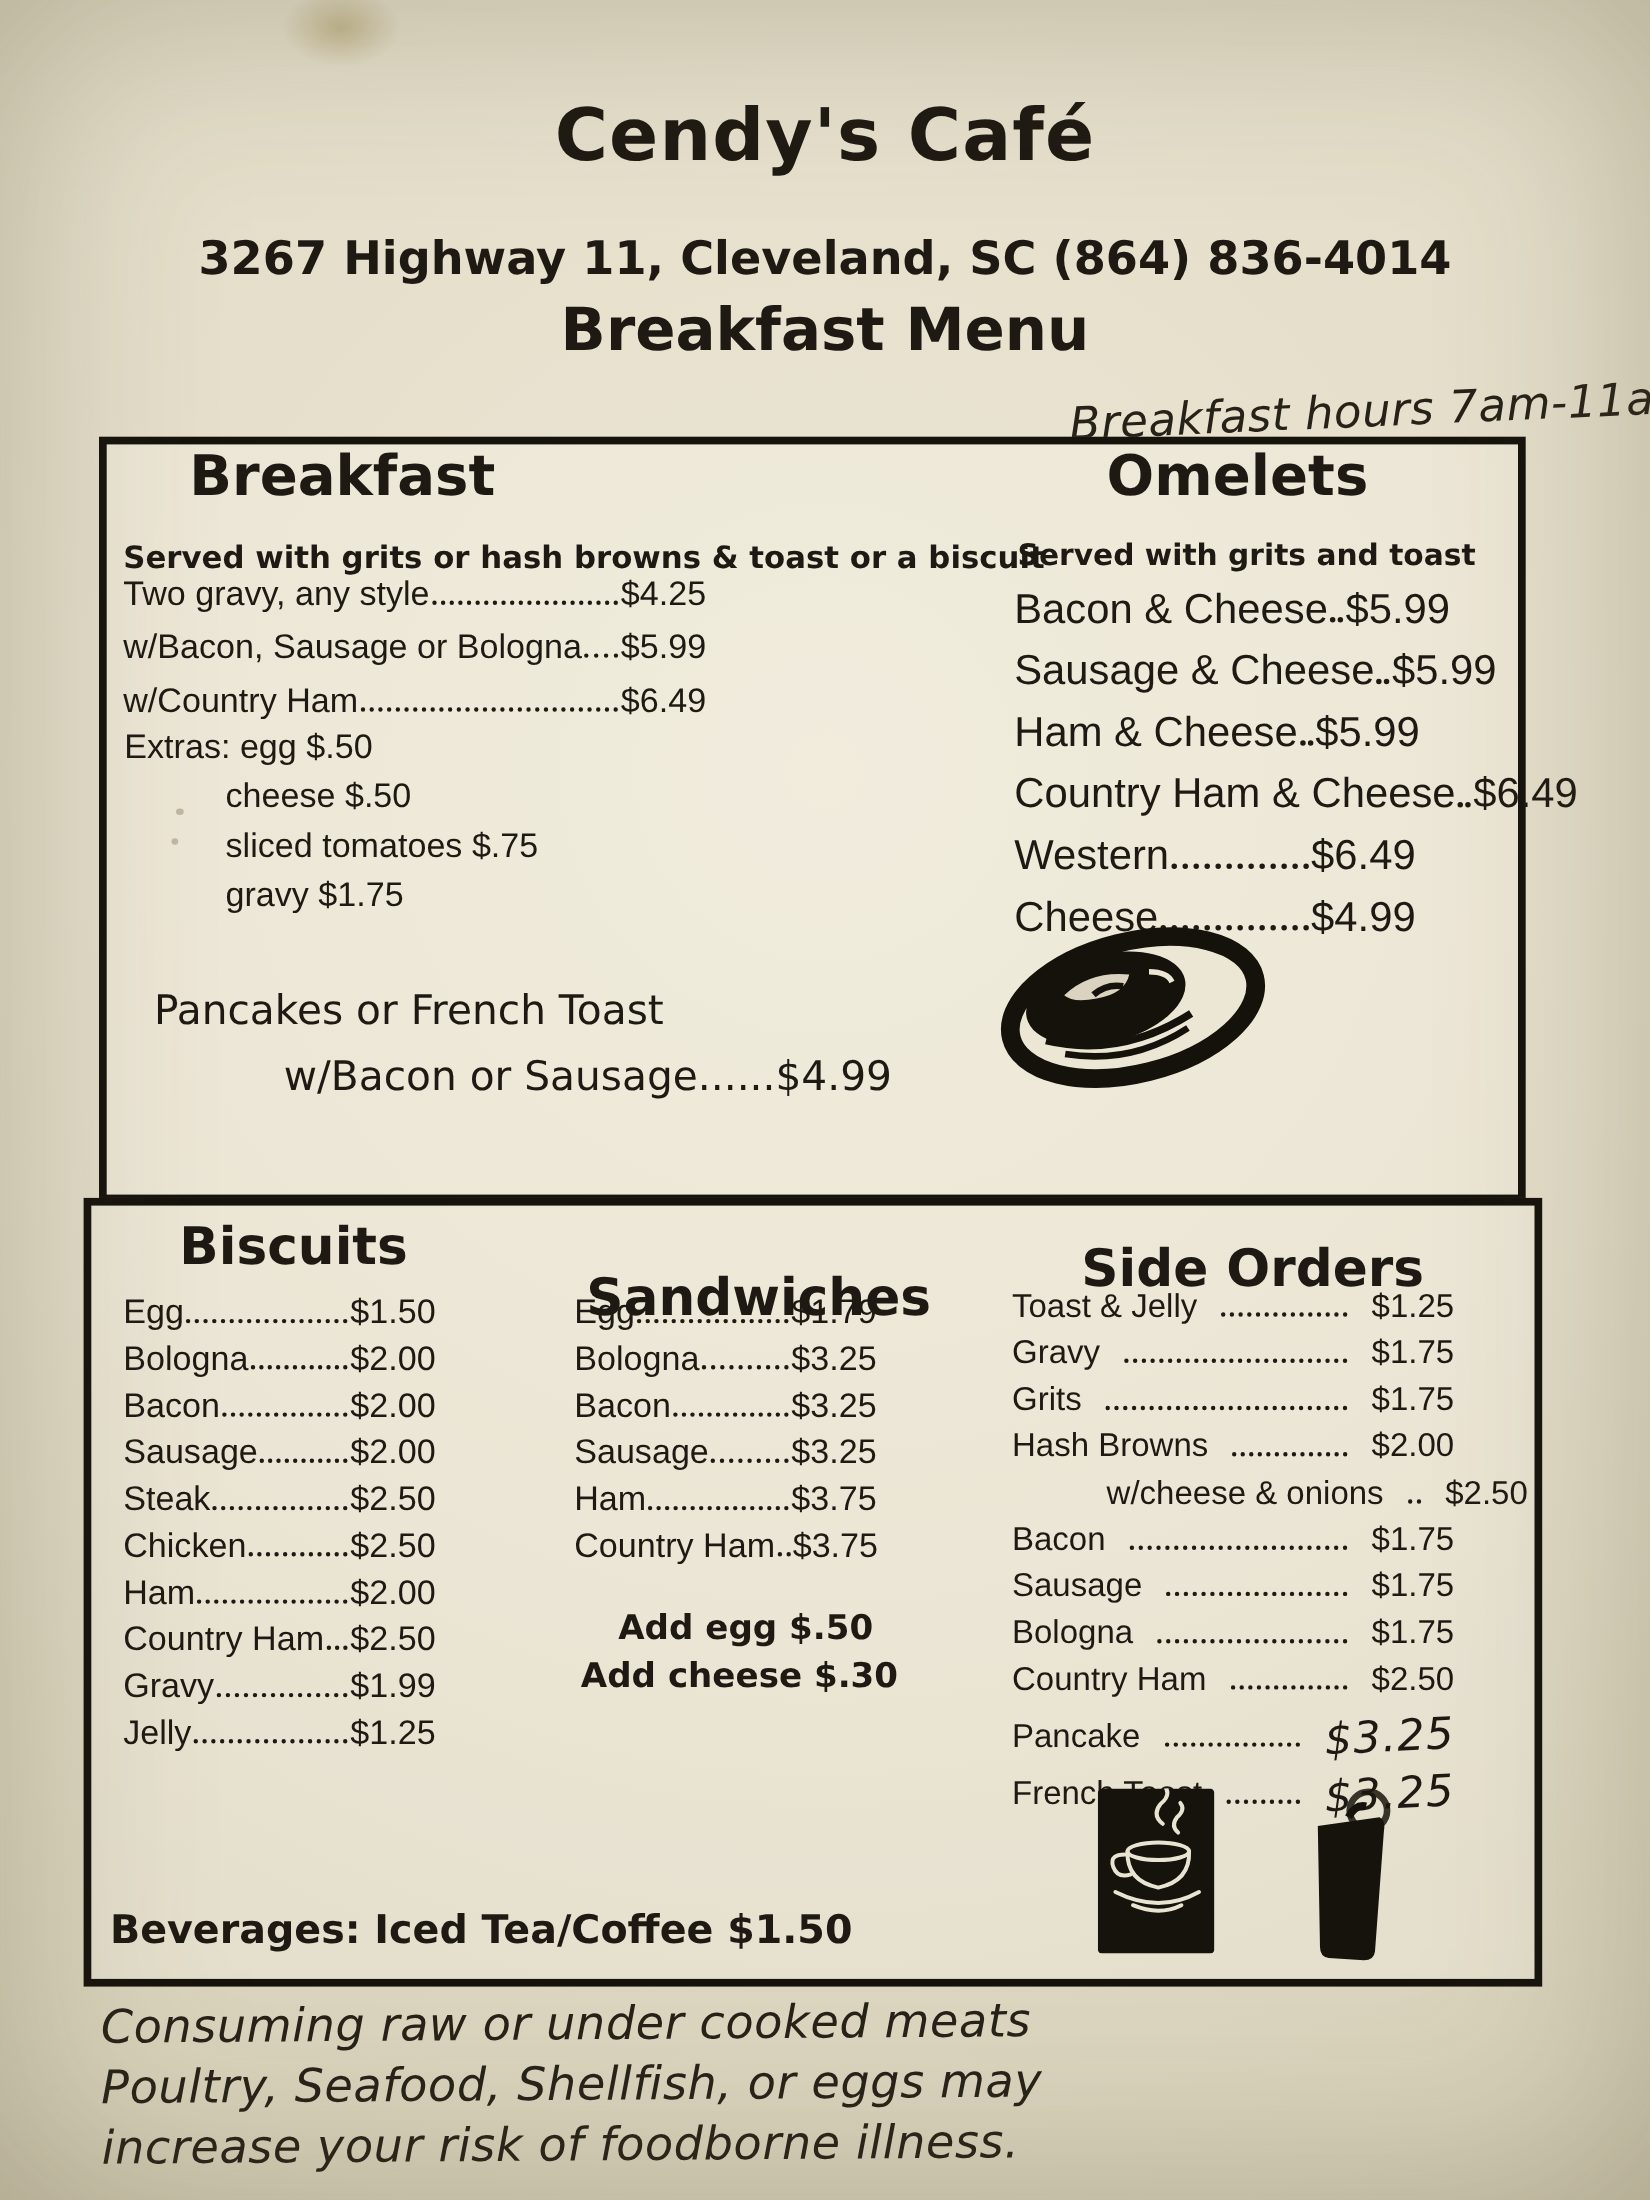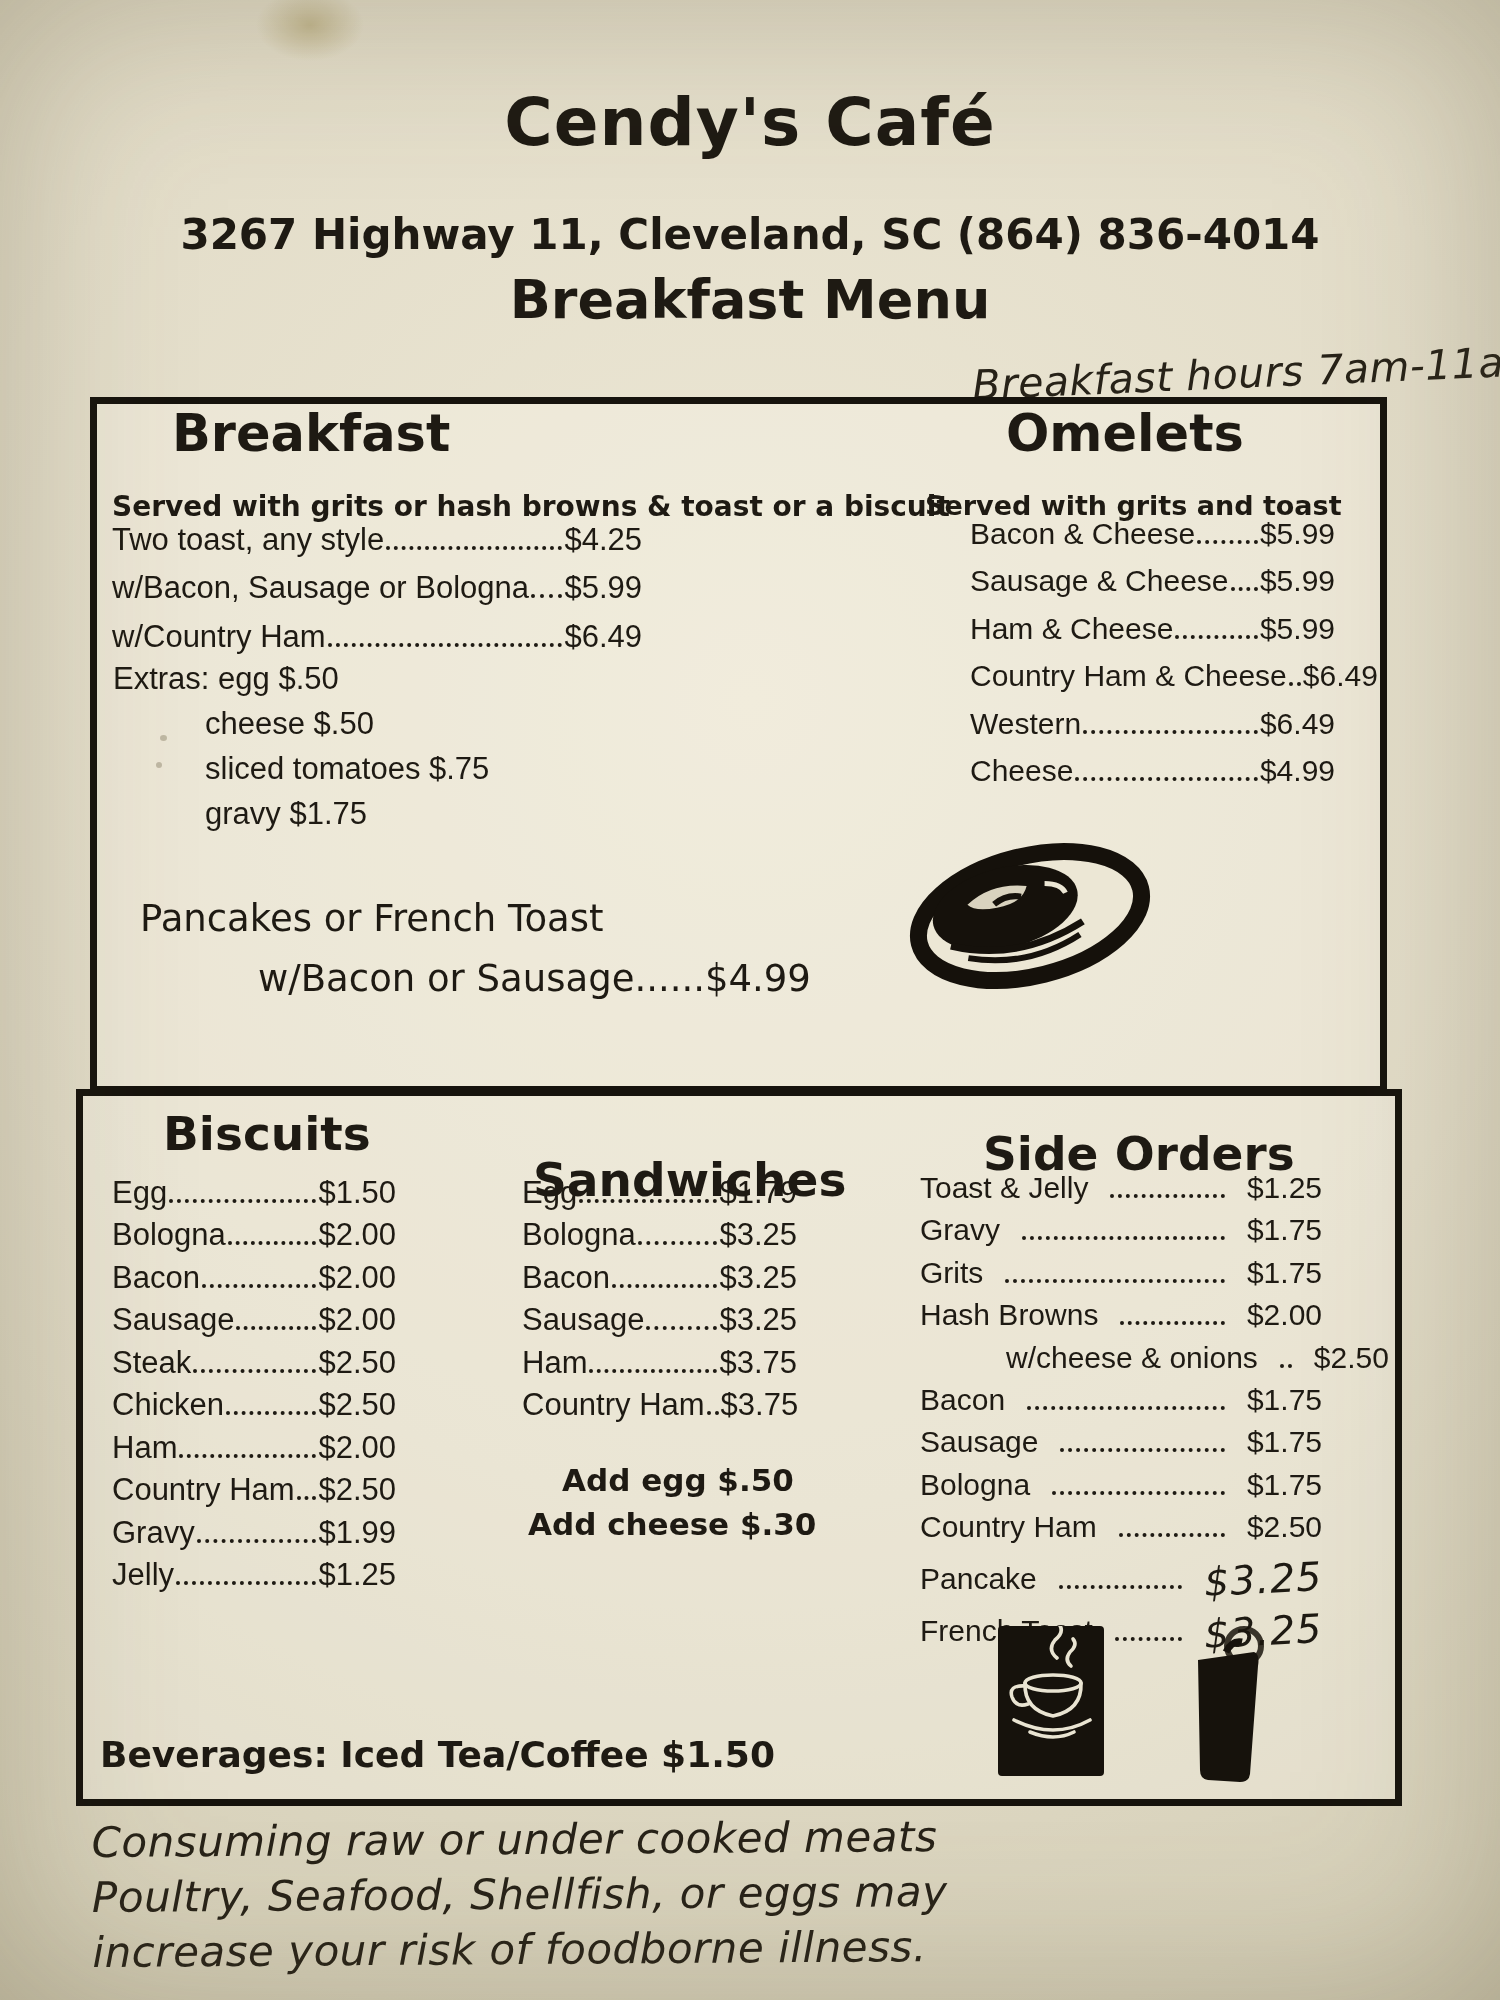--- a/index.html
+++ b/index.html
@@ -43,21 +43,21 @@
   .mlist { position:absolute; }
   .mrow  { display:flex; align-items:baseline; line-height:1.08; }
   .nm, .pr { white-space:nowrap; }
   .dots { flex:1 1 auto; height:.70em; border-bottom:.14em dotted #1e1a13; margin:0 2px; min-width:12px; }
   .indent { padding-left:86px; }
   .hand-price { font-family:"DejaVu Sans", sans-serif; font-style:italic; font-size:1.32em;
     transform:rotate(-3deg); position:relative; top:4px; letter-spacing:1px; }
 
   #breakfast-list   { left:112px; top:523px;  width:530px; font-size:31px; }
   #breakfast-list .mrow { margin-bottom:15px; }
-  #omelets-list     { left:922px; top:518px;  width:365px; font-size:30px;margin-left:48px; }
+  #omelets-list     { left:922px; top:534px;  width:365px; font-size:38px; }
   #omelets-list .mrow { margin-bottom:15px; }
   #biscuits-list    { left:112px; top:1176px; width:284px; font-size:31px; }
   #biscuits-list .mrow { margin-bottom:9px; }
   #sandwiches-list  { left:522px; top:1176px; width:275px; font-size:31px; }
   #sandwiches-list .mrow { margin-bottom:9px; }
   #side-orders-list { left:920px; top:1172px; width:402px; font-size:30px; }
   #side-orders-list .mrow { margin-bottom:10px;gap:20px; }
 
   #breakfast-extras { left:113px; top:656px; font-size:31px; line-height:45px; }
   #breakfast-extras .extra-line { white-space:nowrap; }
@@ -91,21 +91,21 @@
   <div id="address" class="ctr comic">3267 Highway 11, Cleveland, SC (864) 836-4014</div>
   <div id="menu-title" class="ctr comic">Breakfast Menu</div>
   <div id="hours-note" class="abs hand">Breakfast hours 7am-11am</div>
 
   <div id="top-box" class="box"></div>
 
   <div id="breakfast-heading" class="sec-h comic">Breakfast</div>
   <div id="breakfast-note" class="abs comic">Served with grits or hash browns &amp; toast or a biscuit</div>
   <div id="breakfast-list" class="mlist">
       <div class="mrow">
-        <span class="nm">Two toast, any style</span>
+        <span class="nm">Two gravy, any style</span>
         <span class="dots"></span>
         <span class="pr">$4.25</span>
       </div>
       <div class="mrow">
         <span class="nm">w/Bacon, Sausage or Bologna</span>
         <span class="dots"></span>
         <span class="pr">$5.99</span>
       </div>
       <div class="mrow">
         <span class="nm">w/Country Ham</span>

